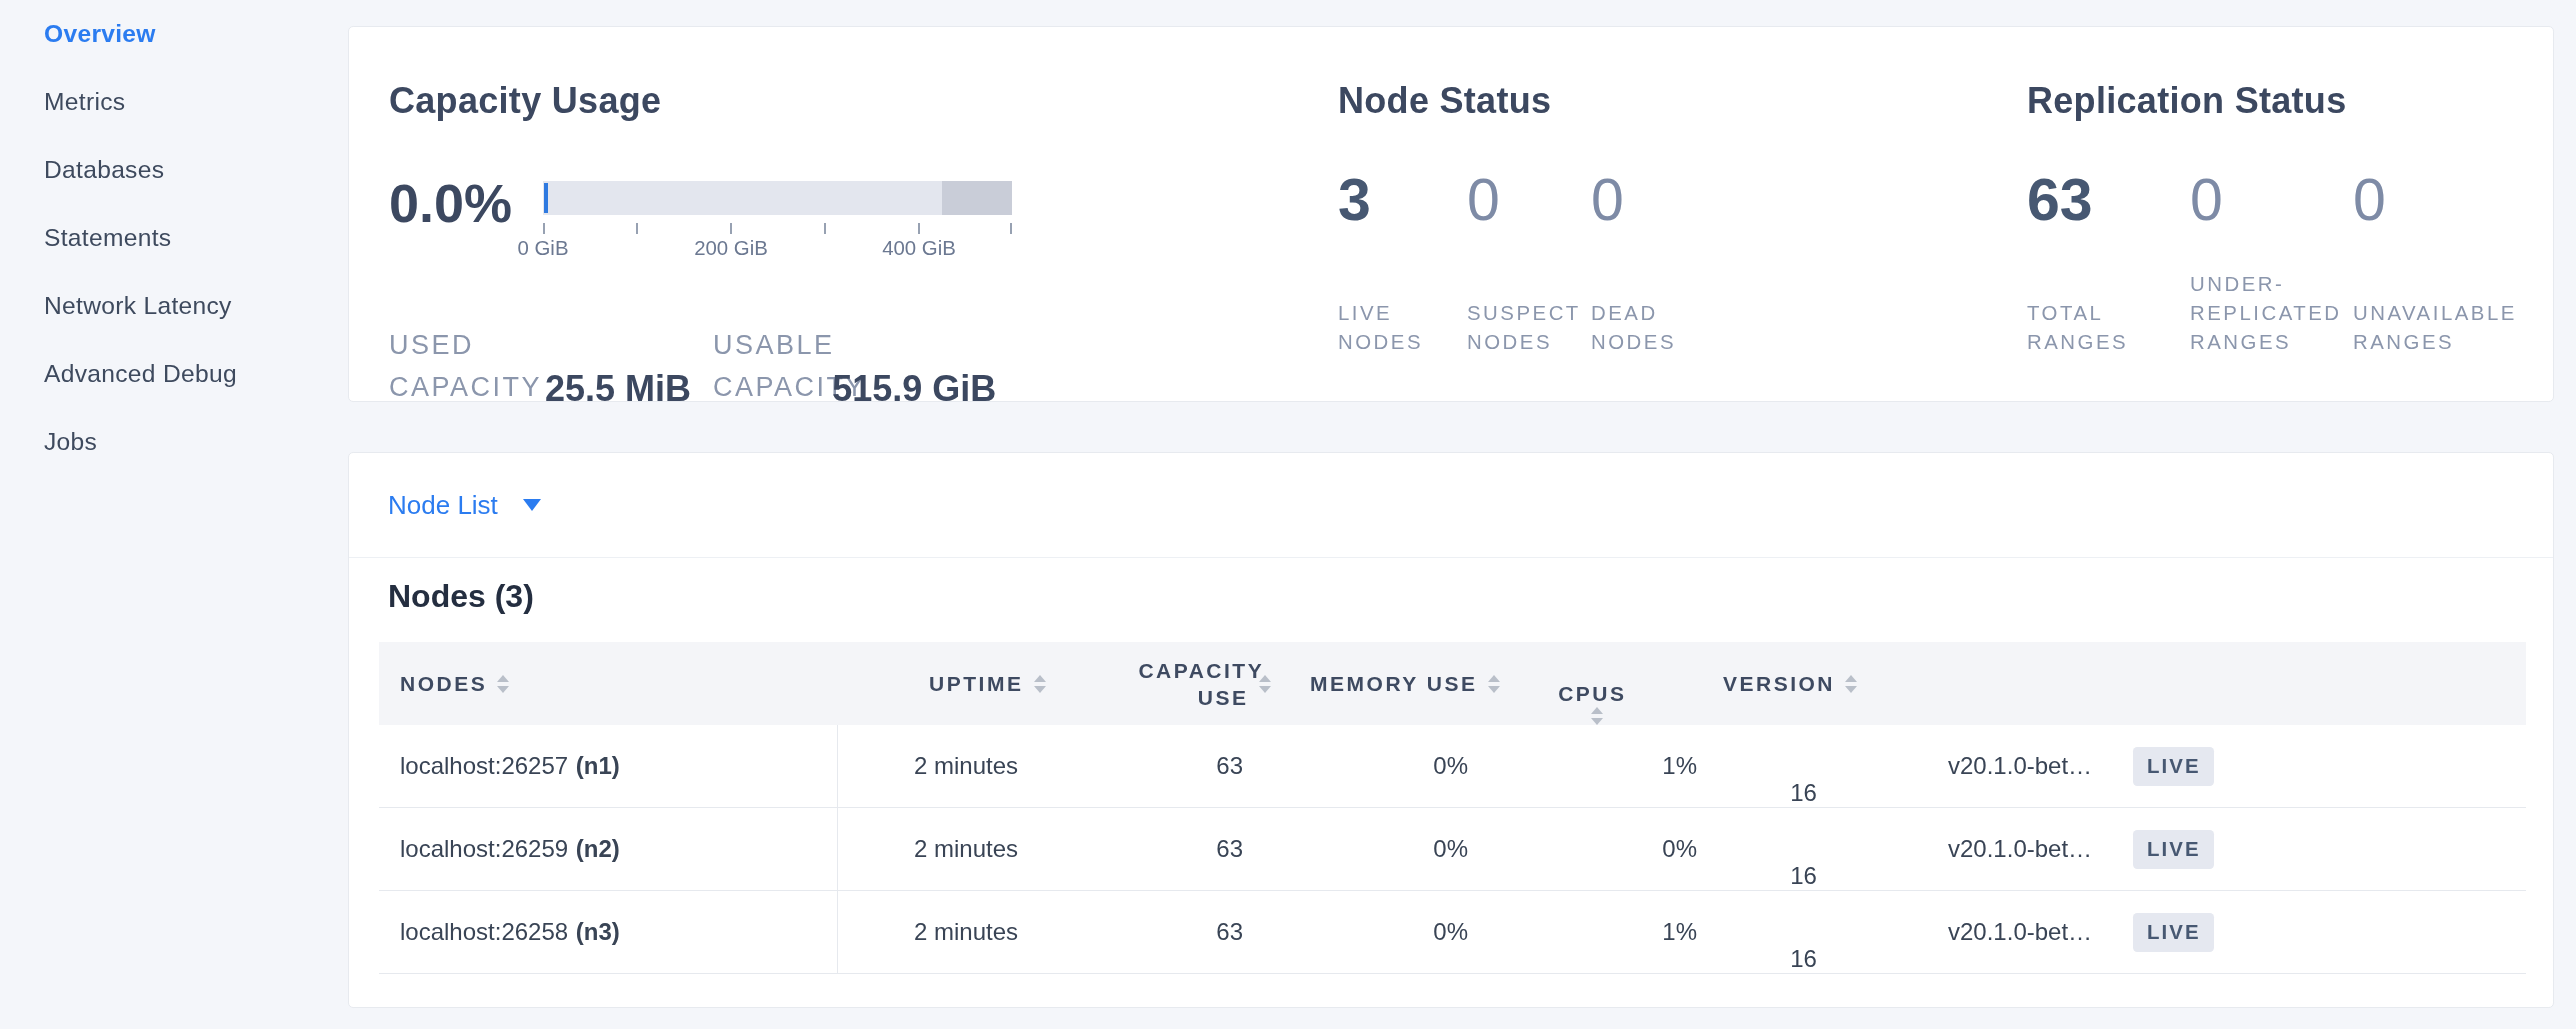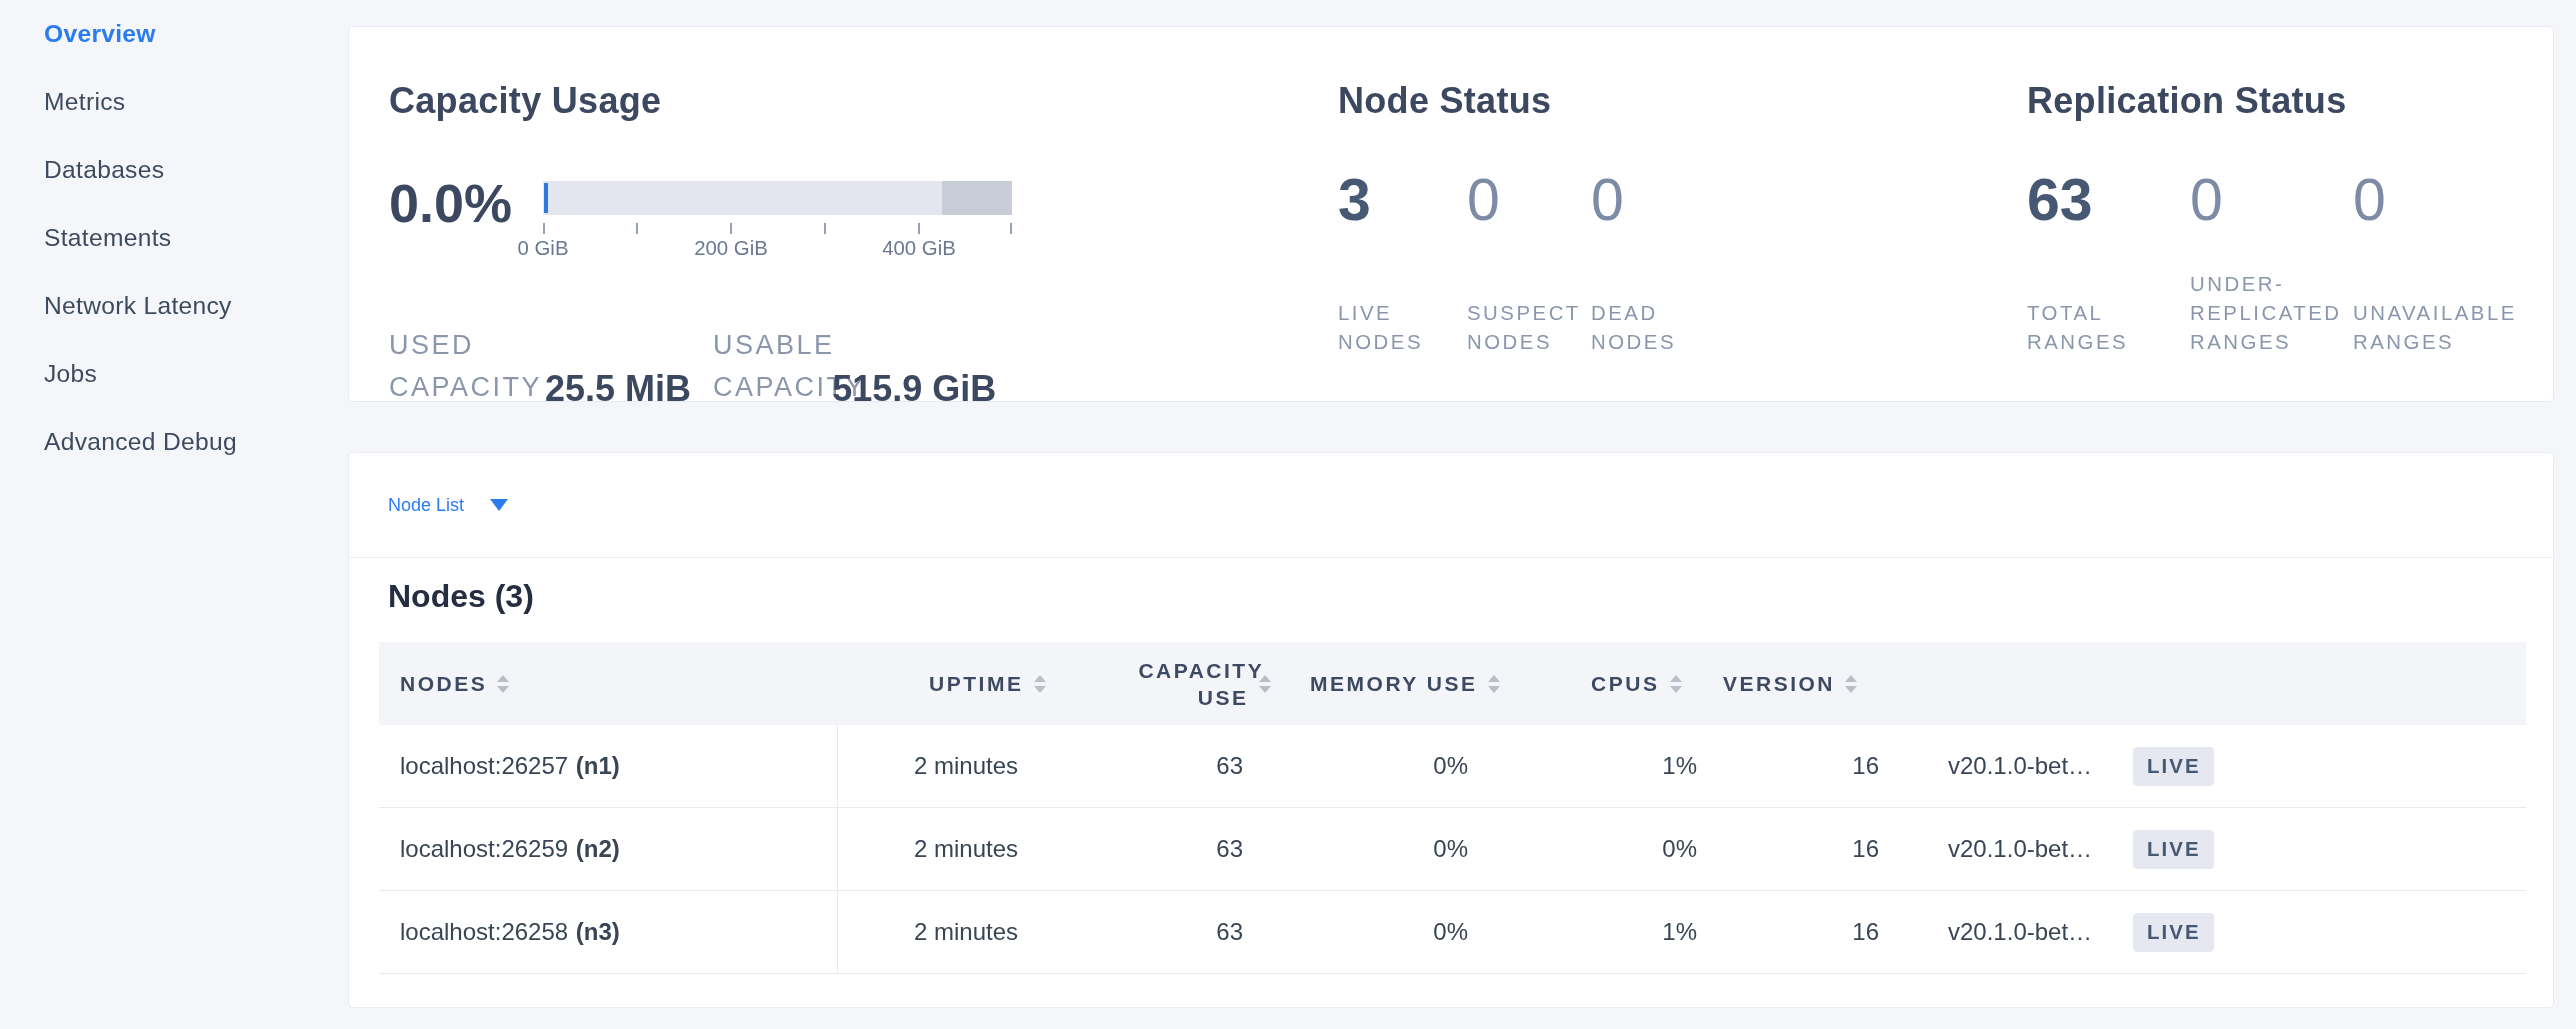--- a/index.html
+++ b/index.html
@@ -72,21 +72,21 @@
   .stat-label {
     font-size:20.4px; letter-spacing:2.5px; color:#8b96ac; line-height:29px;
     text-transform:uppercase;
   }
 
   
   .selector-row {
     height:105px; border-bottom:1.7px solid #edf0f4;
     display:flex; align-items:center; padding-left:39px; cursor:pointer;
   }
-  .selector-label { font-size:18px; color:#2b7cf0; }
+  .selector-label { font-size:26px; color:#2b7cf0; }
   .caret {
     margin-left:25.5px; width:0; height:0;
     border-left:9.3px solid transparent; border-right:9.3px solid transparent;
     border-top:12px solid #2b7cf0;
   }
   .nodes-heading { margin:20.4px 0 0 39px; font-size:32px; font-weight:700; color:#242e40; }
 
   .table { margin:27px 30px 5px 30px; width:2147px; }
   .thead-row { display:flex; height:83px; background:#f4f5f8; }
   .row { display:flex; height:83px; border-bottom:0.8px solid #e6e9ee; cursor:pointer; }
@@ -98,21 +98,21 @@
     text-transform:uppercase; cursor:pointer;
   }
   .th .lbl { text-align:right; line-height:27px; }
   .cell { font-size:24px; color:#394455; }
 
   .c1 { width:459px; padding-left:21px; }
   .c2 { width:211px; justify-content:flex-end; padding-right:31px; }
   .c3 { width:225px; justify-content:flex-end; padding-right:31px; }
   .c4 { width:225px; justify-content:flex-end; padding-right:31px; }
   .c5 { width:229px; justify-content:flex-end; padding-right:31px; }
-  .c6 { width:182px; justify-content:flex-end; padding-right:31px; }
+  .c6 { width:182px; justify-content:flex-end; padding-right:31px;flex-direction:column; }
   .c7 { width:208px; padding-left:38px; }
   .c8 { width:407px; padding-left:15.3px; }
   .th.c2,.th.c3,.th.c4,.th.c5,.th.c6 { padding-right:3.4px; }
 
   .sort { display:inline-flex; flex-direction:column; margin-left:10.2px; }
   .sort .up {
     width:0; height:0; margin-bottom:4.2px;
     border-left:6px solid transparent; border-right:6px solid transparent;
     border-bottom:7.6px solid #b9bfc9;
   }
@@ -131,22 +131,22 @@
 </style>
 </head>
 <body>
 
 <nav class="sidebar">
   <div class="nav-item active">Overview</div>
   <div class="nav-item">Metrics</div>
   <div class="nav-item">Databases</div>
   <div class="nav-item">Statements</div>
   <div class="nav-item">Network Latency</div>
+  <div class="nav-item">Advanced Debug</div>
   <div class="nav-item">Jobs</div>
-  <div class="nav-item">Advanced Debug</div>
 </nav>
 
 <section class="card" id="card-summary">
 
   <div class="sec" id="sec-capacity">
     <h2 class="sec-title">Capacity Usage</h2>
     <div class="cap-pct">0.0%</div>
 
     <div class="cap-track">
       <div class="cap-used"></div>

